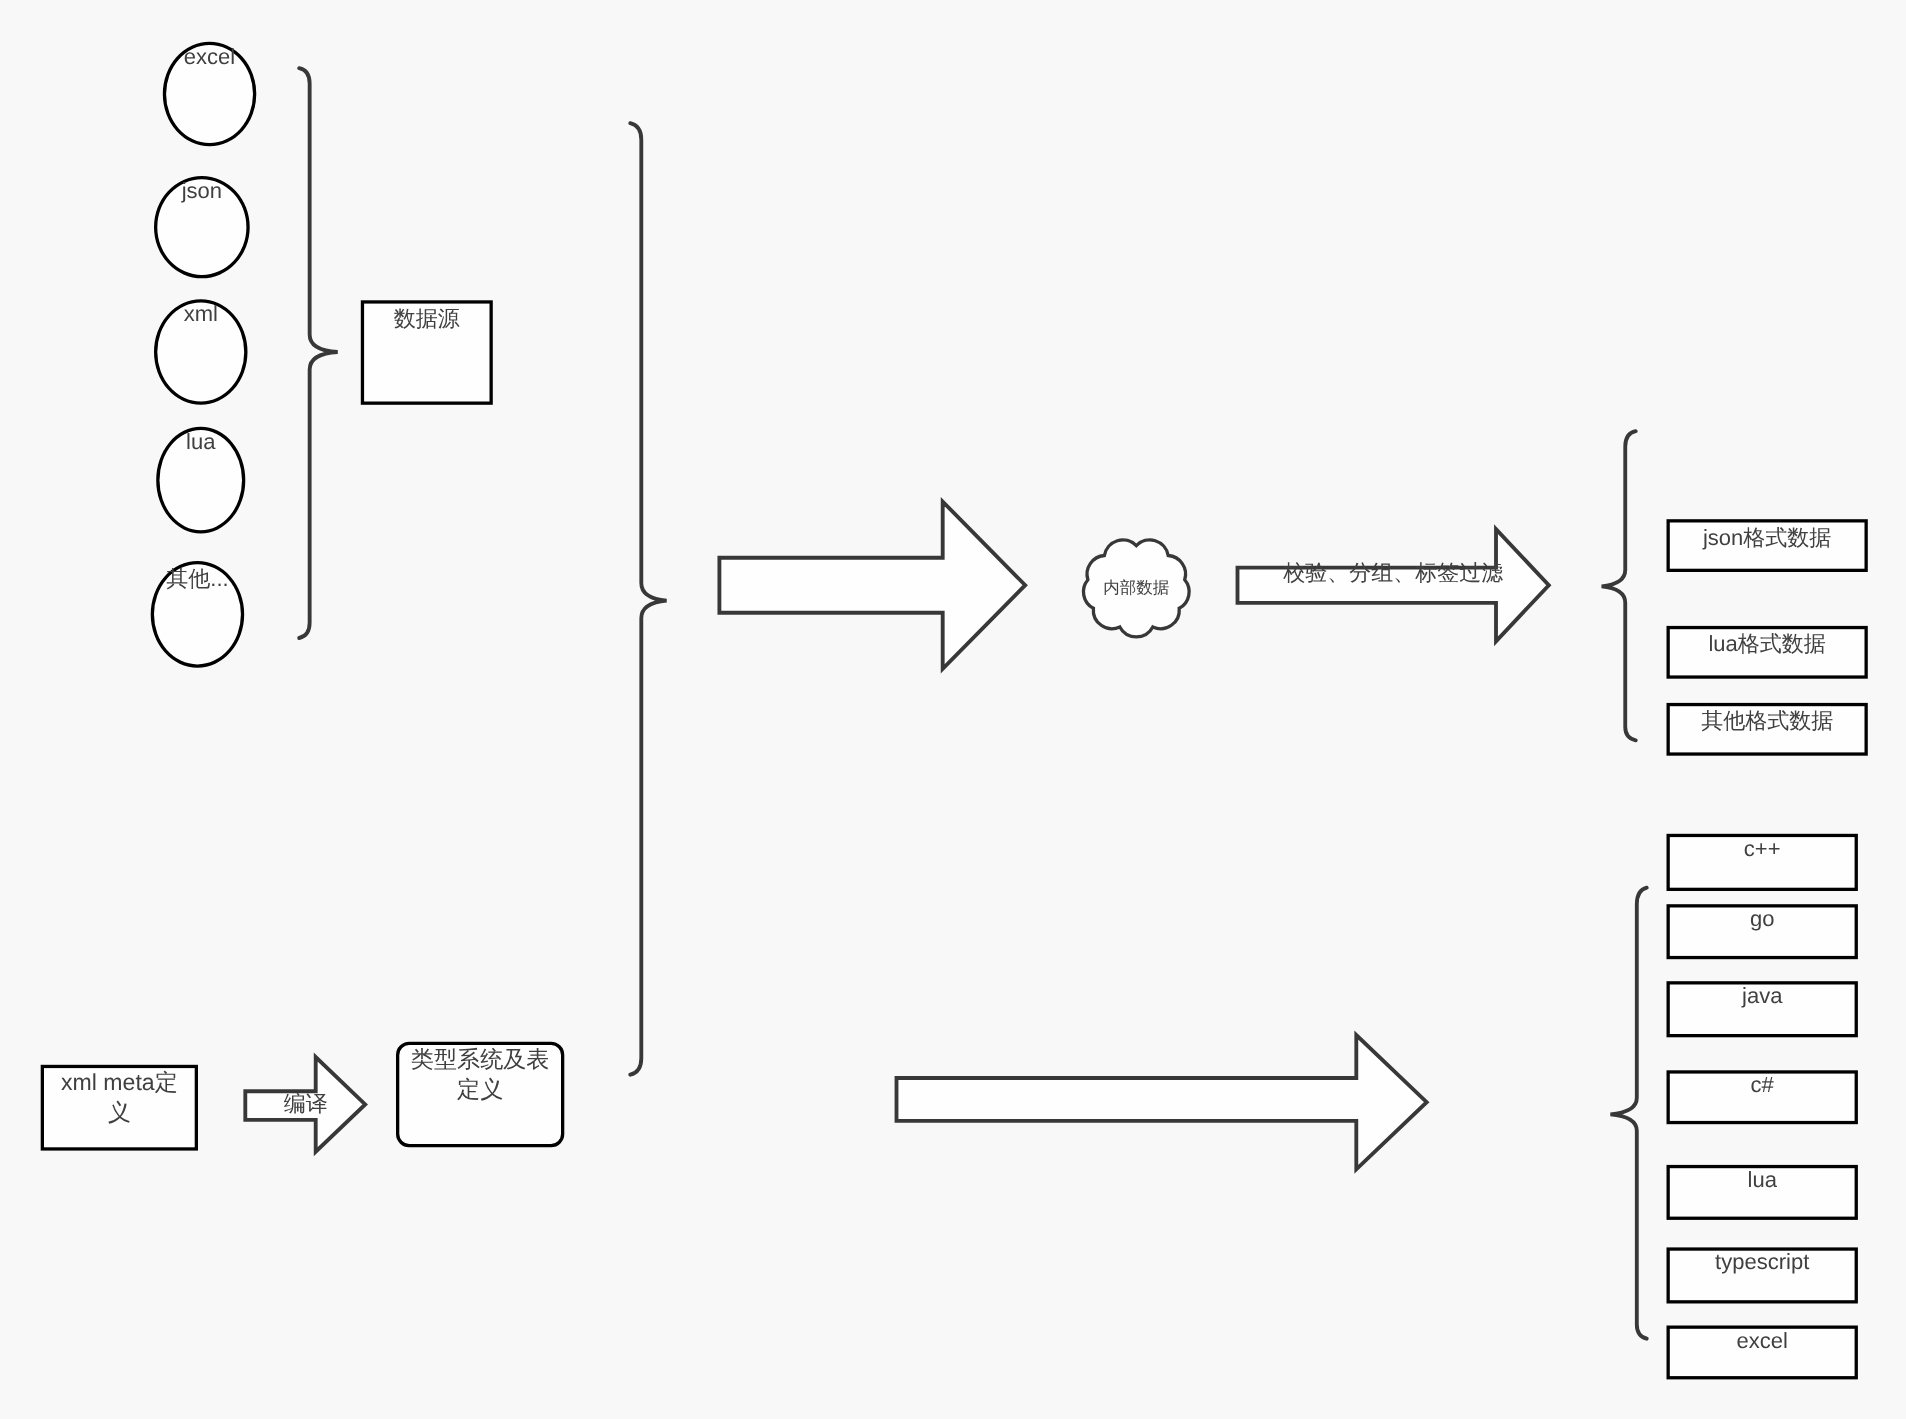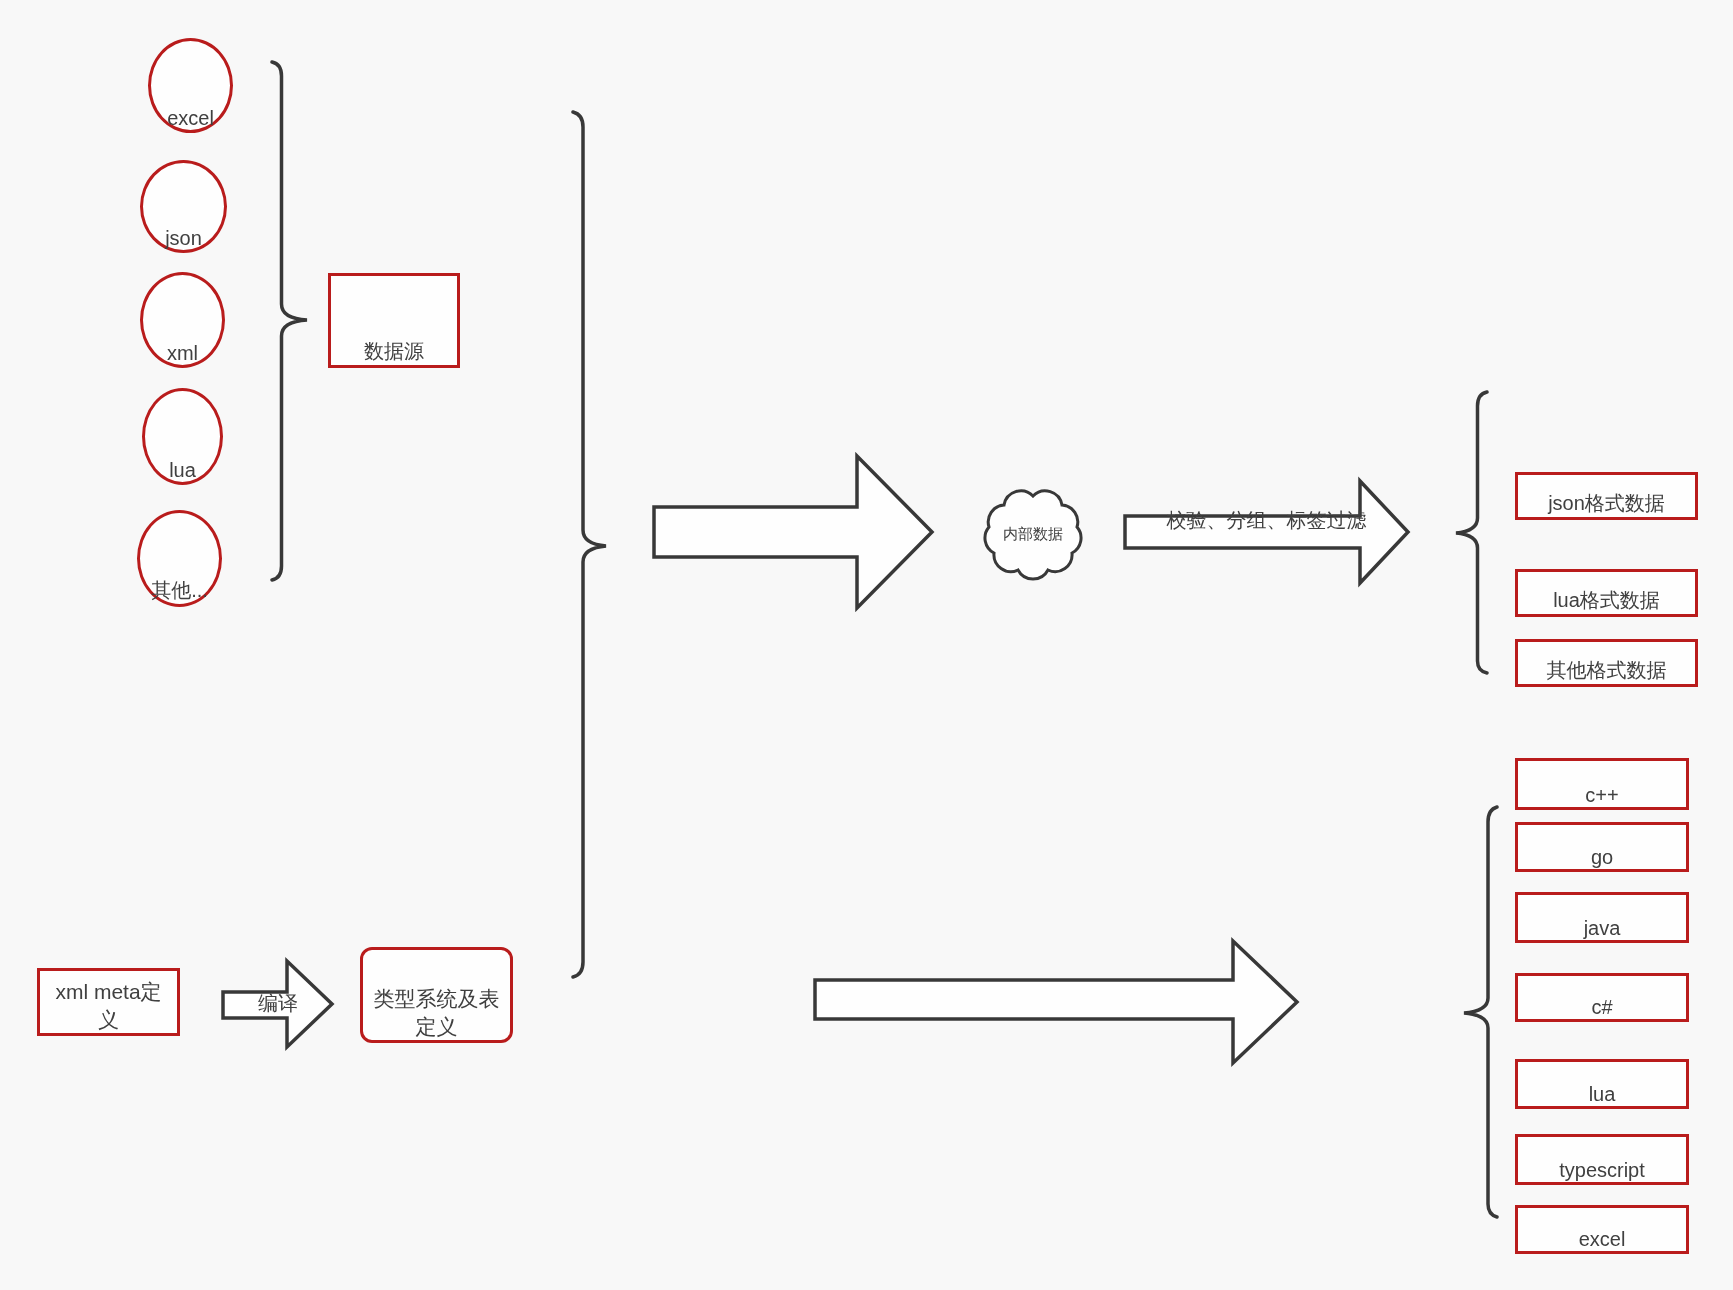--- a/index.html
+++ b/index.html
@@ -2,22 +2,22 @@
 <html><head>
 <meta charset="utf-8">
 <style>
   html,body{margin:0;padding:0;background:#f8f8f8;}
   .canvas{
     position:relative;width:1733px;height:1290px;background:#f8f8f8;overflow:hidden;
     font-family:"Liberation Sans","DejaVu Sans",sans-serif;color:#404040;
   }
   .svg-layer{position:absolute;left:0;top:0;width:1733px;height:1290px;}
   .node{
-    position:absolute;box-sizing:border-box;background:#fefefe;border:3px solid #b91c1c;
-    display:flex;align-items:flex-end;justify-content:center;
+    position:absolute;box-sizing:border-box;background:#fefefe;border:3px solid #000000;
+    display:flex;align-items:flex-start;justify-content:center;
     font-size:20px;color:#404040;white-space:nowrap;
   }
   .ellipse{border-radius:50%;}
   .rounded{border-radius:12px;}
   .wrap{white-space:normal;text-align:center;line-height:1.3;font-size:21px;}
   .arrow-label{
     position:absolute;display:flex;align-items:center;justify-content:center;
     font-size:20px;color:#404040;white-space:nowrap;pointer-events:none;
   }
   .cloud-label{
@@ -64,21 +64,21 @@
   <div class="node ellipse" style="left:140px;top:272px;width:85px;height:96px">
     <span>xml</span>
   </div>
   <div class="node ellipse" style="left:142px;top:388px;width:81px;height:97px">
     <span>lua</span>
   </div>
   <div class="node ellipse" style="left:137px;top:510px;width:85px;height:97px">
     <span>其他...</span>
   </div>
 
-  <div class="node" style="left:328px;top:273px;width:132px;height:95px">
+  <div class="node" style="left:328px;top:273px;width:120px;height:95px">
     <span>数据源</span>
   </div>
 
   <div class="cloud-label" style="left:973px;top:523px;width:120px;height:22px">内部数据</div>
   <div class="arrow-label" style="left:1125px;top:504px;width:283px;height:32px">校验、分组、标签过滤</div>
   <div class="arrow-label" style="left:223px;top:988px;width:110px;height:30px">编译</div>
 
   <div class="node" style="left:1515px;top:472px;width:183px;height:48px">
     <span>json格式数据</span>
   </div>
@@ -104,20 +104,20 @@
   <div class="node" style="left:1515px;top:1059px;width:174px;height:50px">
     <span>lua</span>
   </div>
   <div class="node" style="left:1515px;top:1134px;width:174px;height:51px">
     <span>typescript</span>
   </div>
   <div class="node" style="left:1515px;top:1205px;width:174px;height:49px">
     <span>excel</span>
   </div>
 
-  <div class="node" style="left:37px;top:968px;width:143px;height:68px;padding:0 10px">
+  <div class="node" style="left:37px;top:968px;width:143px;height:78px;padding:0 10px">
     <span class="wrap">xml meta定义</span>
   </div>
   <div class="node rounded" style="left:360px;top:947px;width:153px;height:96px;padding:0 8px">
     <span class="wrap">类型系统及表定义</span>
   </div>
 
 </div>
 
 </body></html>

